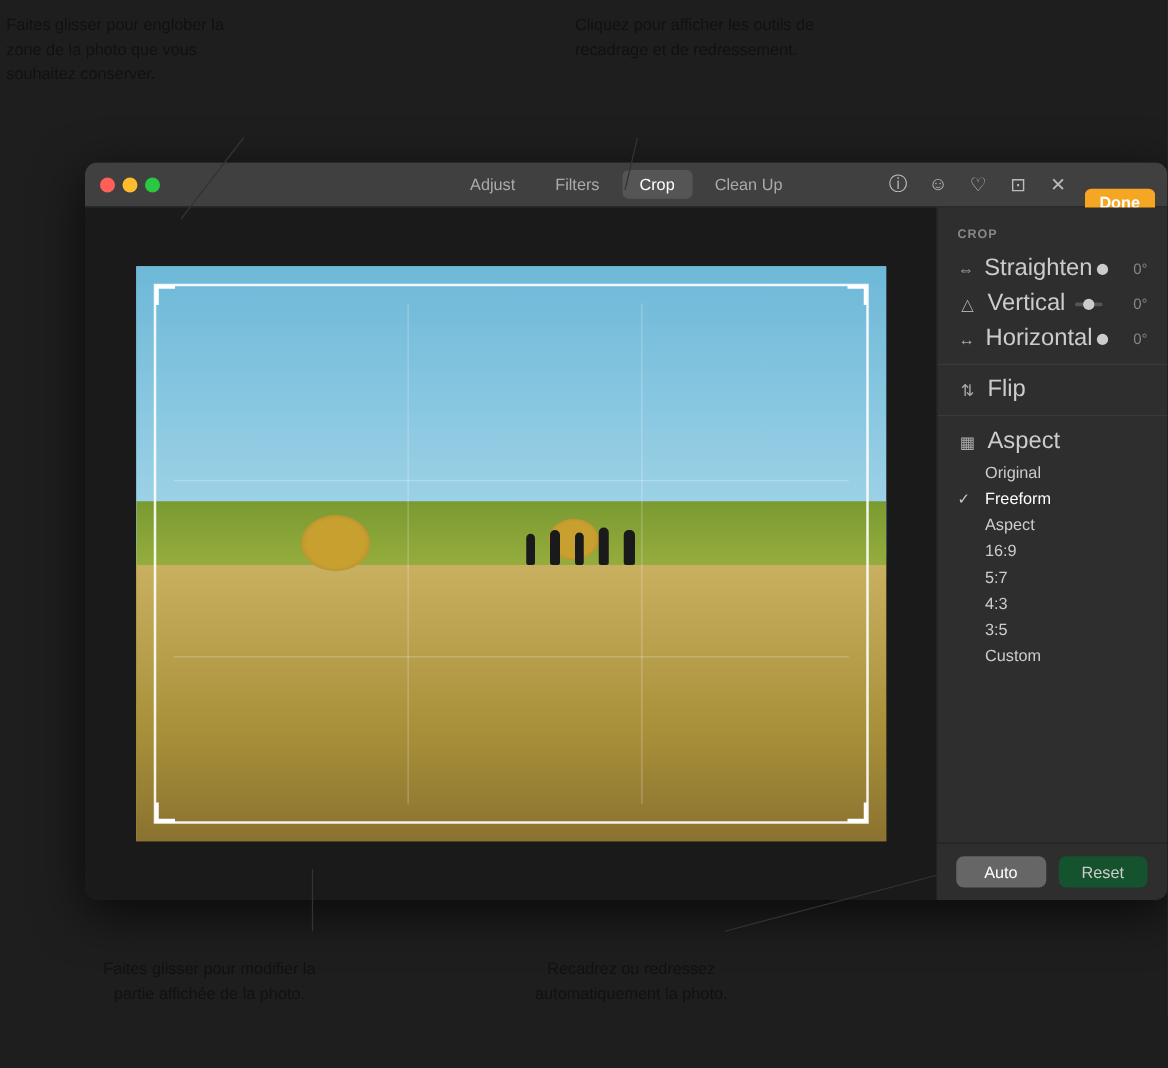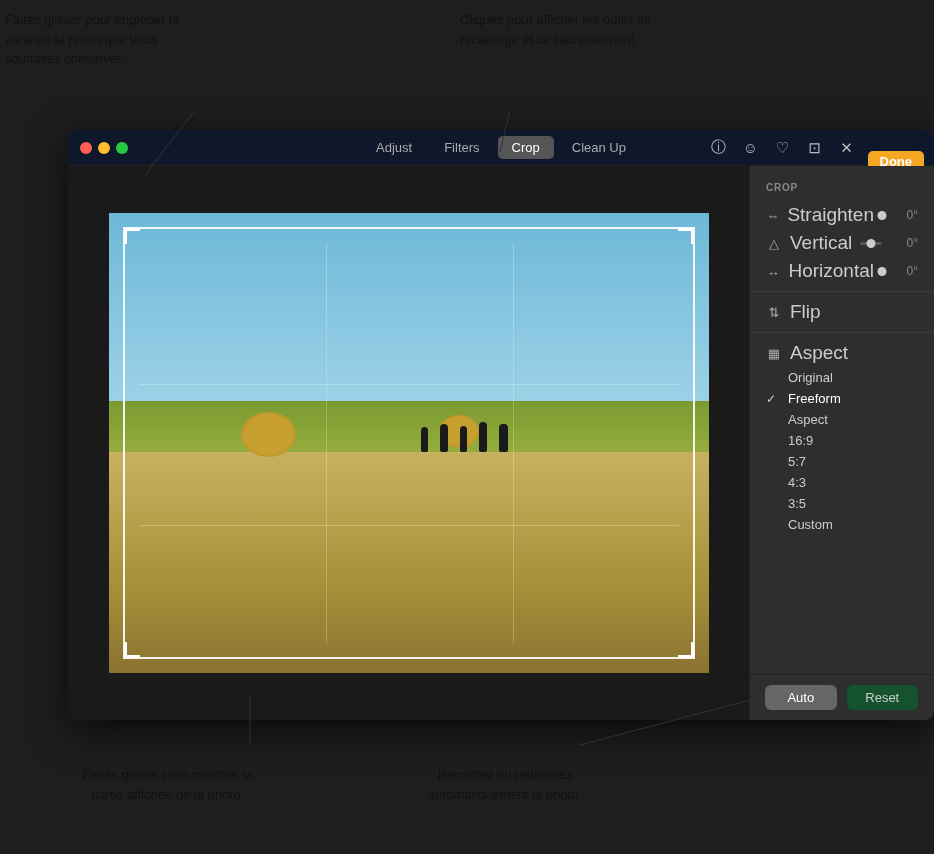--- a/index.html
+++ b/index.html
@@ -35,21 +35,21 @@
       height: 590px;
       background: #2a2a2a;
       border-radius: 10px;
       overflow: hidden;
       box-shadow: 0 10px 40px rgba(0,0,0,0.7);
     }
 
     
     .titlebar {
       height: 36px;
-      background: #0f172a;
+      background: #404040;
       display: flex;
       align-items: center;
       position: relative;
       border-bottom: 1px solid #222;
     }
 
     .traffic-lights {
       display: flex;
       gap: 6px;
       padding-left: 12px;

